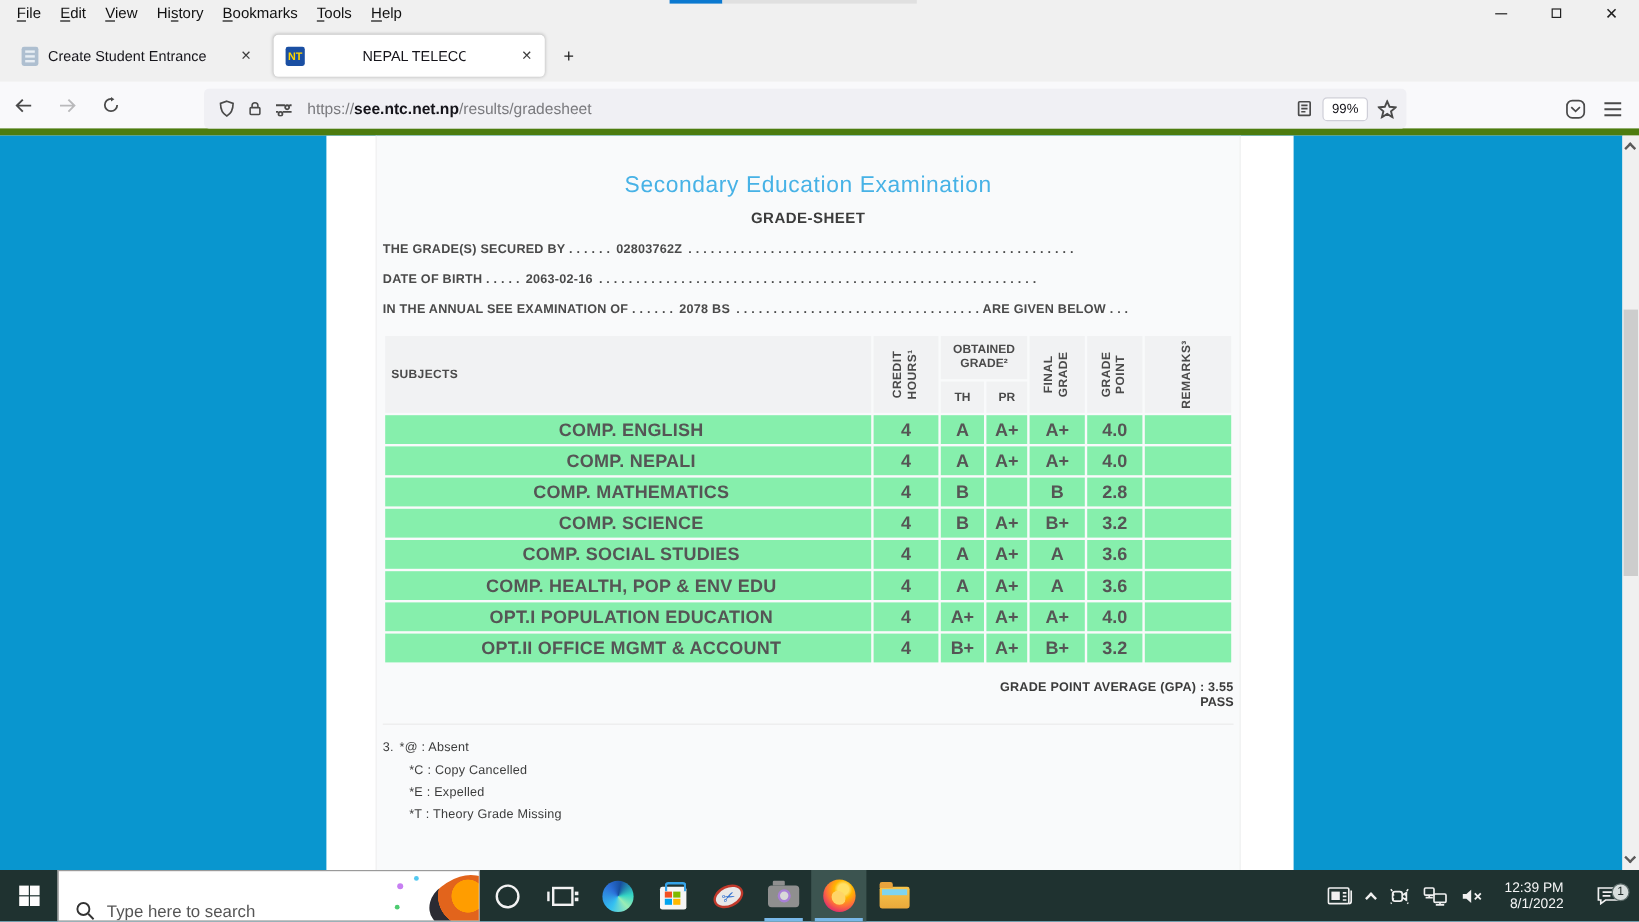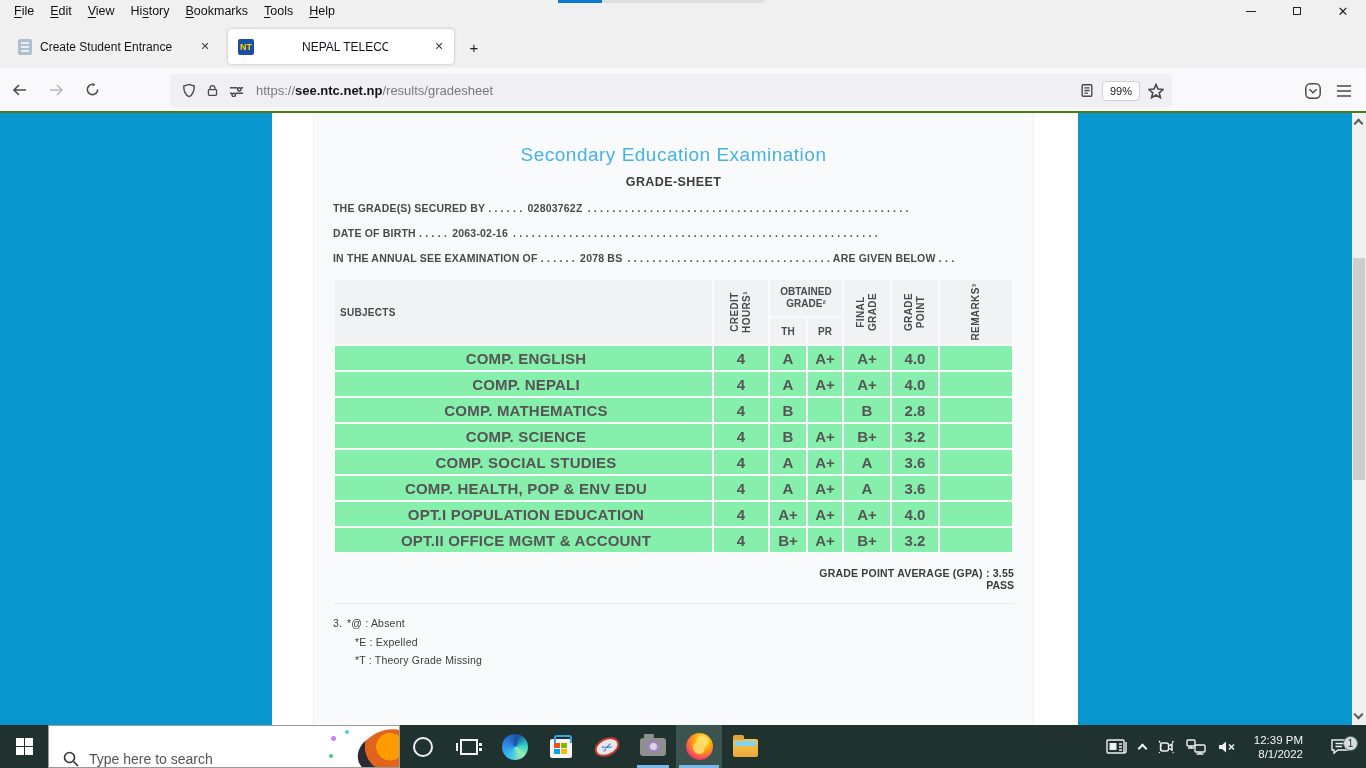--- a/index.html
+++ b/index.html
@@ -28,34 +28,34 @@
   .tab-inactive { left:8px; width:212px; }
   .tab-active { left:228px; width:226px; background:#fff; box-shadow:0 0 3px rgba(0,0,0,.25);gap:40px; }
   .tab-title { flex:1; white-space:nowrap; overflow:hidden; margin-left:8px; }
   .tab-close { width:22px; height:22px; display:flex; align-items:center; justify-content:center; font-size:11px; color:#3f3f3f; margin-right:4px; }
   .doc-icon { width:14px; height:16px; margin-left:10px; position:relative; background:#aebfd0; border-radius:2px; }
   .doc-icon::before { content:""; position:absolute; left:3px; top:3px; width:8px; height:2px; background:#e8eef4; box-shadow:0 4px 0 #e8eef4, 0 8px 0 #e8eef4; }
   .nt-favicon { width:16px; height:16px; margin-left:10px; background:#1a4fa3; color:#ffd400; font-size:9px; font-weight:bold; display:flex; align-items:center; justify-content:center; border-radius:2px; }
   .newtab-btn { position:absolute; left:462px; top:13px; width:24px; height:24px; font-size:15px; color:#202020; display:flex; align-items:center; justify-content:center; border-radius:4px; }
 
   
-  .navbar { position:absolute; left:0; top:68px; width:1366px; height:45px; background:#f9f9fb; border-bottom:2px solid #4d7c0f; display:flex; align-items:center; }
+  .navbar { position:absolute; left:0; top:68px; width:1366px; height:45px; background:#f9f9fb; border-bottom:6px solid #4d7c0f; display:flex; align-items:center; }
   .nav-btn { width:32px; height:32px; display:flex; align-items:center; justify-content:center; margin-left:4px; }
   .urlbar { position:absolute; left:170px; top:6px; width:1002px; height:33px; background:#f0f0f4; border-radius:4px; display:flex; align-items:center; }
   .urlbar-left { display:flex; align-items:center; gap:10px; margin-left:12px; }
   .url-text { font-size:13px; color:#7a7a7e; margin-left:12px; white-space:nowrap; }
   .url-text .host { color:#15141a; font-weight:bold; }
   .urlbar-right { margin-left:auto; display:flex; align-items:center; gap:8px; margin-right:8px; }
   .zoom-pill { background:#fff; border:1px solid #cfcfd8; border-radius:4px; font-size:11px; color:#15141a; padding:3px 7px; }
   .nav-right { position:absolute; right:0; top:0; height:45px; display:flex; align-items:center; gap:14px; padding-right:14px; }
 
   
   .content { position:absolute; left:0; top:113px; width:1352px; height:612px; background:#0996cf; overflow:hidden; }
   .page-white { position:absolute; left:272px; top:0; width:806px; height:612px; background:#ffffff; }
-  .card { position:absolute; left:41px; top:0; width:721px; height:612px; background:#f9fafb; border-left:1px solid #f0f0f0; border-right:1px solid #f0f0f0; padding:0 19px; }
+  .card { position:absolute; left:41px; top:0; width:721px; height:612px; background:#f9fafb; border-left:1px solid #f0f0f0; border-right:1px solid #f0f0f0; padding:0 5px; }
   .gs-title { margin-top:31px; text-align:center; font-size:19px; color:#47b2e6; letter-spacing:.5px; }
   .gs-subtitle { margin-top:9px; text-align:center; font-size:12.5px; font-weight:bold; color:#3b3b3b; letter-spacing:.4px; }
   .info-line { margin-top:13px; font-size:10.5px; font-weight:bold; color:#4a4a4a; white-space:nowrap; overflow:hidden; letter-spacing:.2px; }
   .info-line .val { padding:0 2px; }
 
   table.grades { margin-top:14px; width:100%; border-collapse:separate; border-spacing:2px; table-layout:fixed; }
   table.grades th { background:#f1f2f3; font-size:10px; font-weight:bold; color:#4a4a4a; }
   table.grades td { background:#86efac; font-size:15px; font-weight:bold; color:#555; text-align:center; height:24px; }
   td.subj { text-align:left; padding-left:5px; color:#4a4a4a; font-size:10.5px; letter-spacing:.2px; }
   th.subj-h { text-align:left; padding-left:5px; font-size:10.5px; letter-spacing:.3px; }
@@ -361,20 +361,21 @@
                 <td></td>
           </tr>
         </tbody>
           </table>
 
         <div class="gpa-row"><span>GRADE POINT AVERAGE (GPA) :</span> <span>3.55</span></div>
         <div class="pass-row">PASS</div>
         <hr>
         <div class="notes">
           <div class="note-line"><span class="nnum">3.</span><span>*@ : Absent</span></div>
+          <div class="note-line note-sub"><span class="nnum">3.</span><span>*C : Copy Cancelled</span></div>
           <div class="note-line note-sub"><span class="nnum">3.</span><span>*E : Expelled</span></div>
           <div class="note-line note-sub"><span class="nnum">3.</span><span>*T : Theory Grade Missing</span></div>
         </div>
       </div>
     </div>
   </div>
 
   <div class="scrollbar">
     <div class="chev sb-up"></div>
     <div class="sb-thumb"></div>

